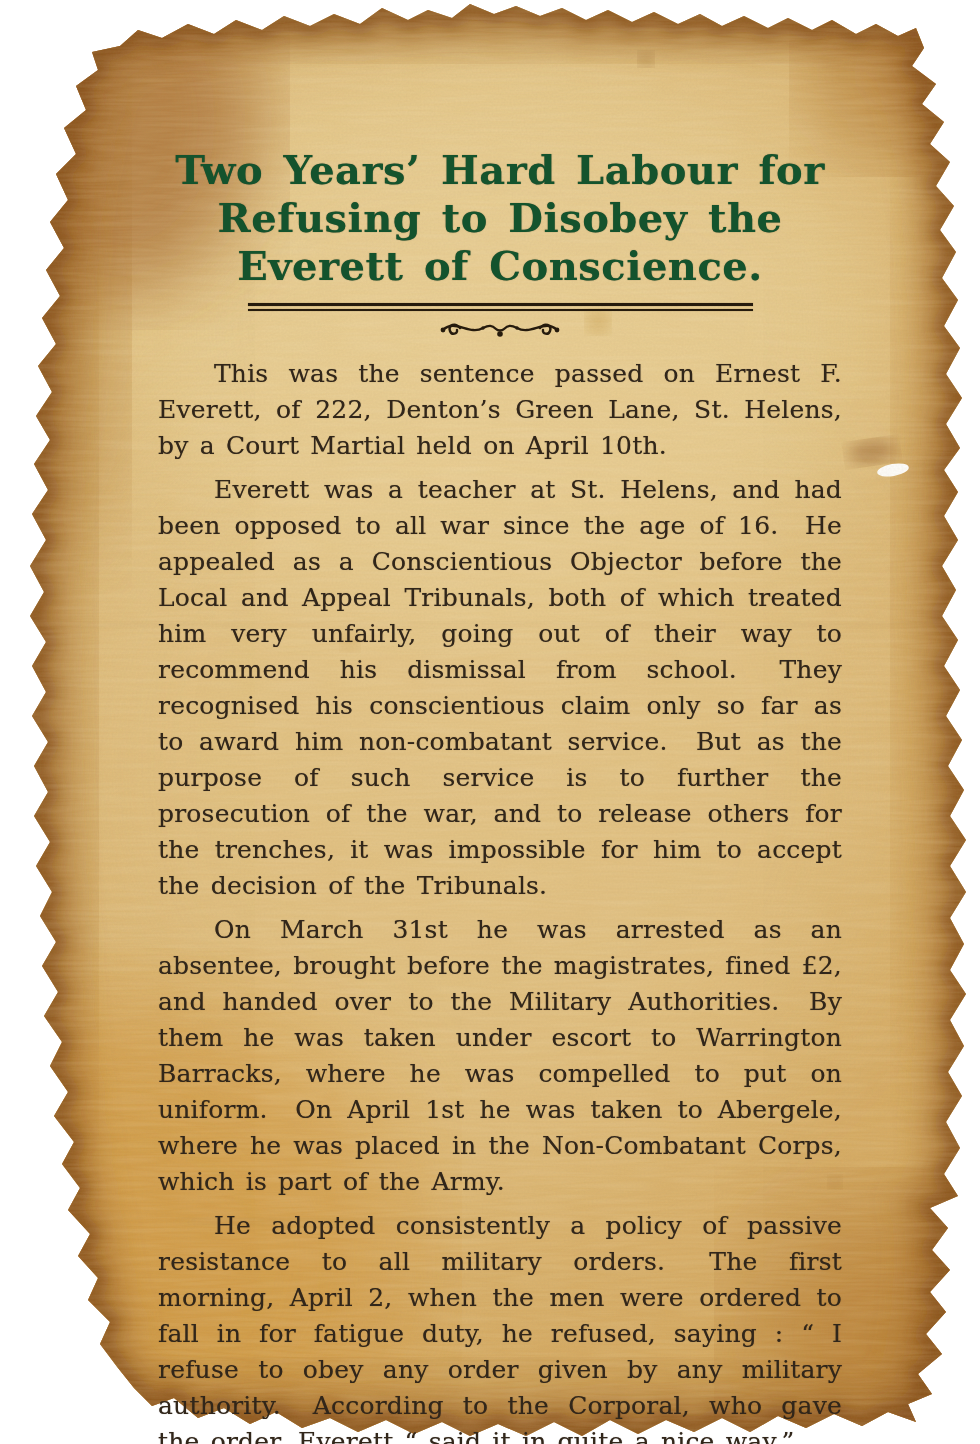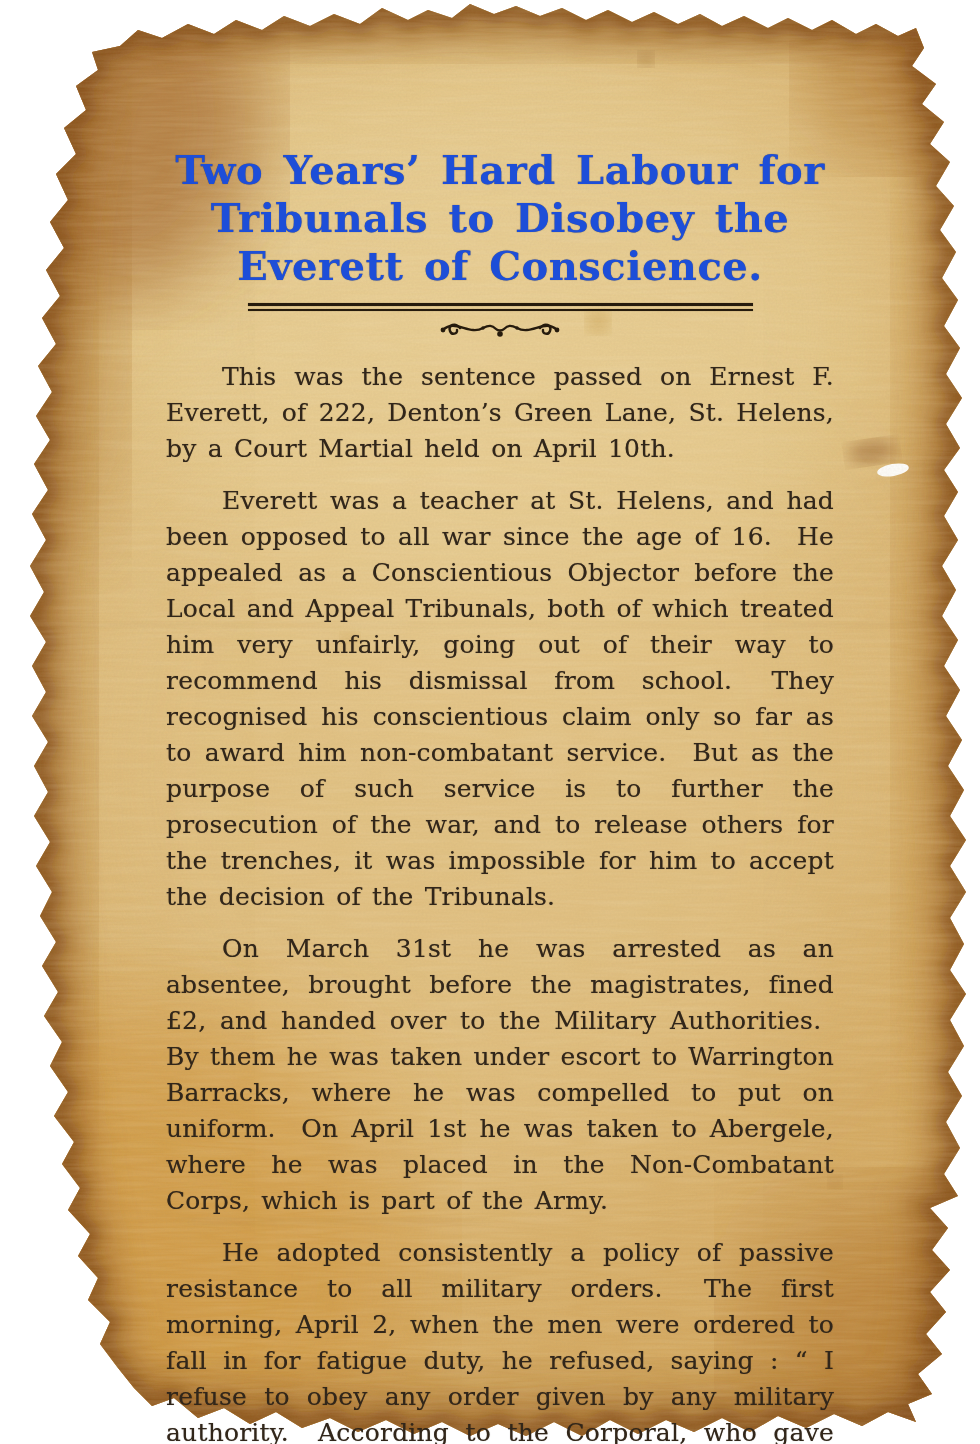--- a/index.html
+++ b/index.html
@@ -10,38 +10,38 @@
   }
   .paper-svg{position:absolute;left:0;top:0;width:980px;height:1444px;}
   .content{
     position:absolute;left:150px;top:0;width:700px;
     color:#312617;
   }
   .title{
     margin:146px 0 0 0;
     text-align:center;
     font-size:40px;line-height:48px;font-weight:700;
-    color:#1d4ed8;
+    color:#14532d;
     letter-spacing:.5px;word-spacing:6px;
     text-shadow:0 0 1px rgba(38,27,13,.55);
   }
   .title .tline{display:block;}
   .divider{width:505px;margin:13px auto 0 auto;}
   .divider .thick{height:3px;background:#261b0d;box-shadow:0 0 1px rgba(38,27,13,.6);}
   .divider .thin{height:2px;background:#261b0d;margin-top:3px;box-shadow:0 0 1px rgba(38,27,13,.5);}
   .flourish{display:block;margin:4px auto 0 auto;}
   .bodytext{
     margin-top:13px;
     font-size:25px;line-height:36px;
     text-align:justify;
     word-spacing:3px;letter-spacing:.2px;
     color:#31261a;
     text-shadow:0 0 .8px rgba(43,32,20,.5);
   }
-  .bodytext p{margin:16px;text-indent:56px;}
+  .bodytext p{margin:8px;text-indent:56px;}
 </style>
 </head>
 <body>
 
 <div>
 
   <svg class="paper-svg" viewBox="0 0 980 1444" xmlns="http://www.w3.org/2000/svg">
     <defs>
       <radialGradient id="paperGrad" cx="47%" cy="30%" r="95%">
         <stop offset="0%" stop-color="#e7c98e"></stop>
@@ -107,21 +107,21 @@
 
       <rect x="0" y="0" width="980" height="1444" filter="url(#fiber)" opacity="0.5"></rect>
       <rect x="0" y="0" width="980" height="1444" filter="url(#grain)" opacity="0.2"></rect>
     </g>
   </svg>
 
   <div class="content">
 
     <h1 class="title">
       <span class="tline">Two Years’ Hard Labour for</span>
-      <span class="tline">Tribunals to Disobey the</span>
+      <span class="tline">Refusing to Disobey the</span>
       <span class="tline">Everett of Conscience.</span>
     </h1>
 
     <div class="divider">
       <div class="thick"></div>
       <div class="thin"></div>
     </div>
 
     <svg class="flourish" width="132" height="28" viewBox="0 0 132 28" xmlns="http://www.w3.org/2000/svg">
       <g stroke="#261b0d" stroke-width="2.4" fill="none" stroke-linecap="round">

